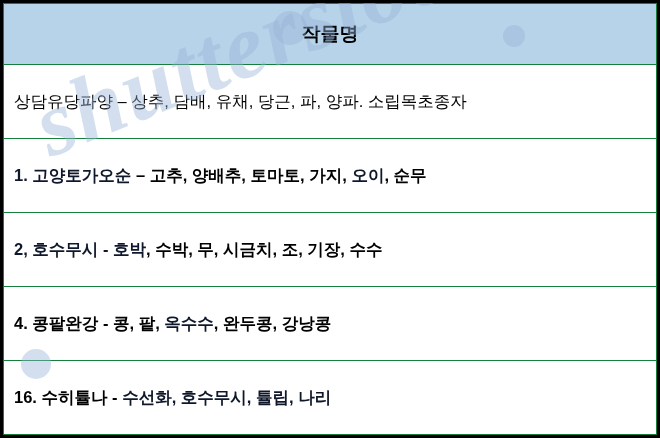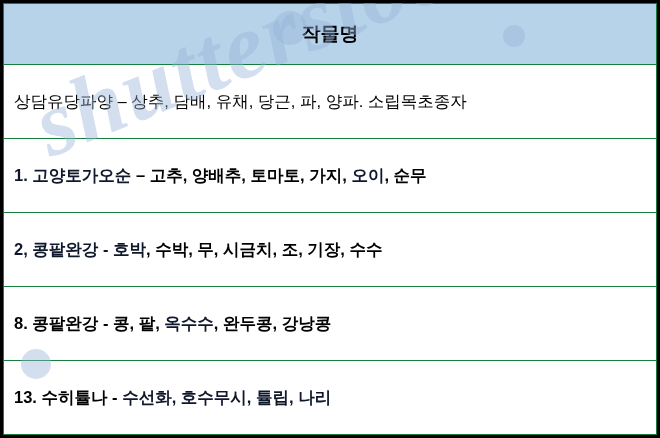--- a/index.html
+++ b/index.html
@@ -110,24 +110,24 @@
       </tr>
     </thead>
     <tbody id="table-body">
         <tr>
           <td><span class="row-text"><span class="seg ">상담유당파양 – 상추, 담배, 유채, 당근, 파, 양파. 소립목초종자</span></span></td>
         </tr>
         <tr>
           <td><span class="row-text"><span class="seg redbold">1. 고양토가오순</span><span class="seg bold"> – 고추, 양배추, 토마토, 가지, </span><span class="seg redbold">오이</span><span class="seg bold">, 순무</span></span></td>
         </tr>
         <tr>
-          <td><span class="row-text"><span class="seg redbold">2, 콩팥완강 - </span><span class="seg redbold">호박</span><span class="seg bold">, 수박, 무, 시금치, 조, 기장, 수수</span></span></td>
+          <td><span class="row-text"><span class="seg redbold">2, 호수무시 - </span><span class="seg redbold">호박</span><span class="seg bold">, 수박, 무, 시금치, 조, 기장, 수수</span></span></td>
         </tr>
         <tr>
-          <td><span class="row-text"><span class="seg bold">8. 콩팥완강 - 콩, 팥, </span><span class="seg redbold">옥수수</span><span class="seg bold">, 완두콩, 강낭콩</span></span></td>
+          <td><span class="row-text"><span class="seg bold">4. 콩팥완강 - 콩, 팥, </span><span class="seg redbold">옥수수</span><span class="seg bold">, 완두콩, 강낭콩</span></span></td>
         </tr>
         <tr>
-          <td><span class="row-text"><span class="seg bold">13. 수히튤나 - </span><span class="seg redbold">수선화, 호수무시, 튤립, 나리</span></span></td>
+          <td><span class="row-text"><span class="seg bold">16. 수히튤나 - </span><span class="seg redbold">수선화, 호수무시, 튤립, 나리</span></span></td>
         </tr>
       </tbody>
   </table>
 
 </div>
 
 </body></html>

